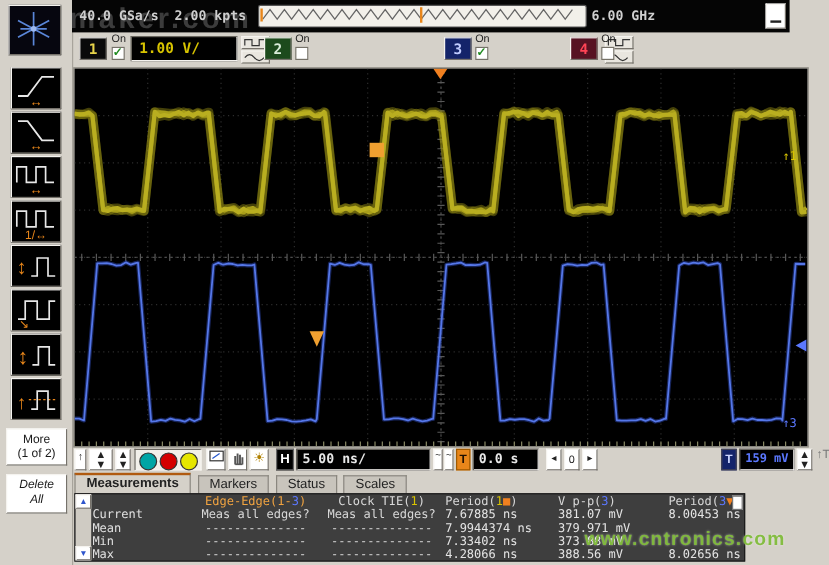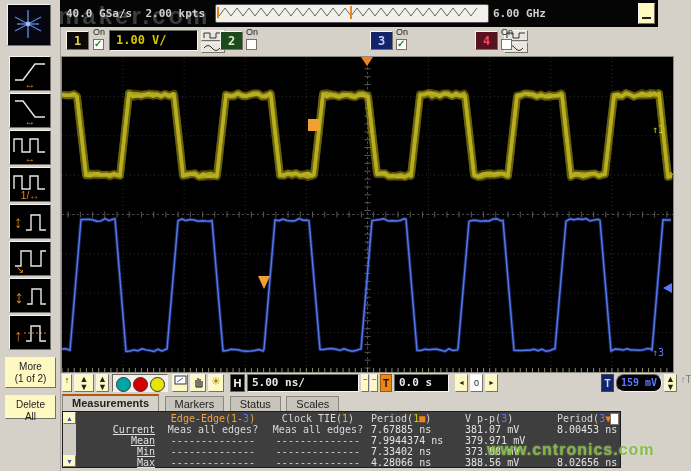--- a/index.html
+++ b/index.html
@@ -1,19 +1,19 @@
 <!DOCTYPE html>
 <html><head>
 <meta charset="utf-8">
 <style>
   html,body{margin:0;padding:0;}
   body{width:691px;height:471px;position:relative;overflow:hidden;background:#d5d1c9;
        font-family:"Liberation Sans",sans-serif;-webkit-font-smoothing:none;}
   .mono{font-family:"DejaVu Sans Mono",monospace;}
-  .btn3d{background:#fef9c3;border:1px solid;border-color:#f5f3ef #76726b #76726b #f5f3ef;box-sizing:border-box;}
+  .btn3d{background:#ffffff;border:1px solid;border-color:#f5f3ef #76726b #76726b #f5f3ef;box-sizing:border-box;}
   .inset{border:1px solid;border-color:#6a675f #f5f3ef #f5f3ef #6a675f;box-sizing:border-box;}
 
   
   .sidebar{position:absolute;left:0;top:0;width:60px;height:471px;background:#d5d1c9;border-right:1px solid #a8a49c;}
   .logo-btn{position:absolute;left:7px;top:4px;width:42px;height:40px;background:#06060f;
             border:1px solid;border-color:#f5f3ef #76726b #76726b #f5f3ef;}
   .meas-btn{position:absolute;left:9px;width:42px;height:35px;background:#000;
             border:1px solid;border-color:#f5f3ef #76726b #76726b #f5f3ef;box-sizing:border-box;}
   .side-txt-btn{position:absolute;left:5px;width:51px;font-size:10px;line-height:12px;text-align:center;
             color:#1a1a1a;padding-top:3px;}
@@ -62,21 +62,21 @@
   .tab.checked{background:#d5d1c9;font-weight:bold;border-top:2px solid #b05a10;height:16px;}
 
   
   .mtable{position:absolute;left:62px;top:411px;width:559px;height:57px;background:#3e3e3e;
        border:1px solid #1c1c1c;box-sizing:border-box;}
   .vtrack{position:absolute;left:0;top:0;width:13px;height:100%;background:#cfcbc3;}
   .sarrow{position:absolute;left:0;width:13px;height:12px;font-size:7px;line-height:12px;text-align:center;color:#2f55cc;}
   .mcontent{position:absolute;left:14px;top:1px;right:1px;font-family:"DejaVu Sans Mono",monospace;font-size:10px;color:#e4e4e4;}
   .mrow{display:grid;grid-template-columns:84px 104px 106px 94px 92px 1fr;line-height:11px;height:11px;}
   .mcell{overflow:hidden;white-space:nowrap;}
-  .mcell.lbl{text-align:right;padding-right:6px;color:#e0e0e0;text-decoration:underline;}
+  .mcell.lbl{text-align:left;padding-right:6px;color:#e0e0e0;}
   .mcell.k0,.mcell.k1{text-align:center;color:#d8d8d8;}
   .mcell.k2,.mcell.k3,.mcell.k4{text-align:left;}
   .mcell.head{text-align:center;}
   .mcell.head.h2,.mcell.head.h3,.mcell.head.h4{text-align:left;}
   .nub{position:absolute;right:1px;top:1px;width:9px;height:12px;background:#fff;border:1px solid #777;box-sizing:border-box;}
 
   
   .wm-top{position:absolute;left:58px;top:2px;font-size:24px;font-weight:bold;letter-spacing:3px;
        color:rgba(205,205,205,0.28);z-index:40;pointer-events:none;}
   .wm-bottom{position:absolute;left:487px;top:441px;font-size:16px;font-weight:bold;letter-spacing:1px;
@@ -148,21 +148,21 @@
       <text x="7" y="24" fill="#e8861a" font-size="16" text-anchor="middle">↑</text>
       <path d="M13 16 H35" stroke="#e8861a" stroke-width="1.2" stroke-dasharray="2 2" fill="none"></path>
       <path d="M15 24 H20 V9 H29 V24 H35" stroke="#e8e8e8" stroke-width="1.4" fill="none"></path>
       </svg>
   </div>
 
   <div class="side-txt-btn btn3d" style="top:357px;height:31px;">
     <div>More</div>
     <div>(1 of 2)</div>
   </div>
-  <div class="side-txt-btn btn3d" style="top:395px;height:24px;">
+  <div class="side-txt-btn btn3d" style="top:395px;height:33px;font-style:italic;">
     <div>Delete</div>
     <div>All</div>
   </div>
 </div>
 
 <div class="topbar">
   <div class="acq-text mono">
     <span>40.0 GSa/s</span>&nbsp;&nbsp;<span>2.00 kpts</span>
   </div>
   <div class="membar">
@@ -461,21 +461,21 @@
   <div class="tbtn" style="left:170px;width:15px;background:#000;color:#fff;font-weight:bold;font-size:11px;line-height:17px;border:1px solid #666;box-sizing:border-box;">H</div>
   <div class="tb-field" style="left:187px;width:112px;color:#e8e8e8;">5.00 ns/</div>
   <div class="tbtn btn3d" style="left:301px;width:8px;font-size:8px;">~</div>
   <div class="tbtn btn3d" style="left:310px;width:8px;font-size:8px;">~</div>
   <div class="tbtn" style="left:320px;width:12px;background:#e8861a;color:#201000;font-weight:bold;font-size:10px;line-height:17px;border:1px solid #a05a00;box-sizing:border-box;">T</div>
   <div class="tb-field" style="left:334px;width:55px;color:#e8e8e8;">0.0 s</div>
   <div class="tbtn btn3d" style="left:395px;width:13px;font-size:7px;line-height:16px;">◄</div>
   <div class="tbtn btn3d" style="left:410px;width:13px;font-size:9px;line-height:16px;background:#fff;">0</div>
   <div class="tbtn btn3d" style="left:425px;width:13px;font-size:7px;line-height:16px;">►</div>
   <div class="tbtn" style="left:541px;width:13px;background:#14246a;color:#cdd6ff;font-weight:bold;font-size:10px;line-height:17px;border:1px solid #445;box-sizing:border-box;">T</div>
-  <div class="tb-field" style="left:556px;width:46px;color:#5b78ff;font-size:10px;border-radius:8px;">159 mV</div>
+  <div class="tb-field" style="left:556px;width:46px;color:#5b78ff;font-size:10px;">159 mV</div>
   <div class="tbtn btn3d" style="left:604px;width:13px;line-height:8px;">▲<br>▼</div>
   <div class="tbtn" style="left:619px;width:14px;color:#777;font-size:10px;">↑T</div>
 </div>
 
 <div class="tabs">
   <div class="tab checked">Measurements</div>
   <div class="tab">Markers</div>
   <div class="tab">Status</div>
   <div class="tab">Scales</div>
 </div>

